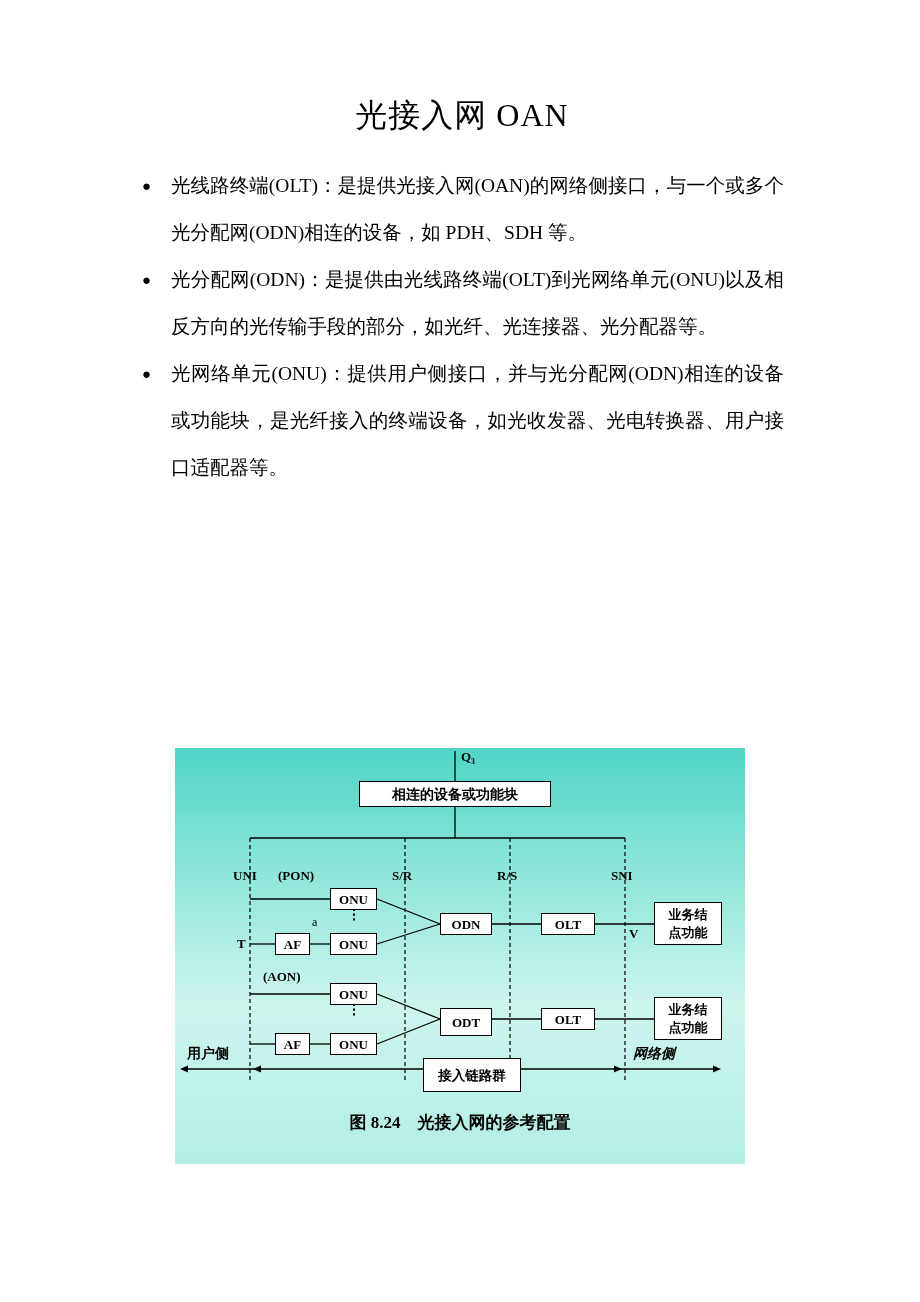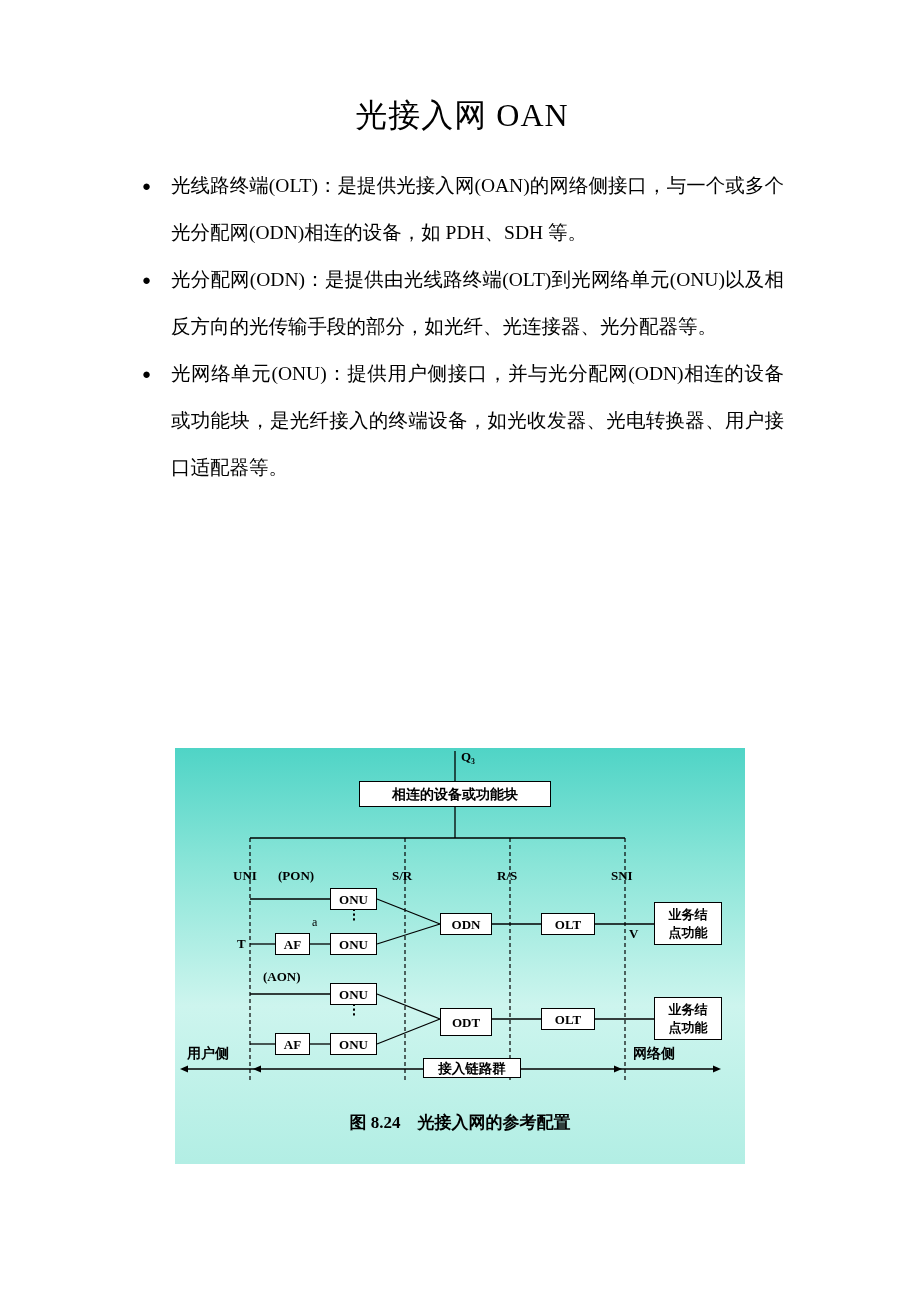--- a/index.html
+++ b/index.html
@@ -125,36 +125,36 @@
     <span class="dlabel" style="left:217px; top:120px;">S/R</span>
     <span class="dlabel" style="left:322px; top:120px;">R/S</span>
     <span class="dlabel" style="left:436px; top:120px;">SNI</span>
     <span class="dlabel" style="left:62px;  top:188px;">T</span>
     <span class="dlabel small" style="left:137px; top:167px;">a</span>
     <span class="dlabel dots" style="left:172px; top:158px;">⋮</span>
     <span class="dlabel" style="left:88px;  top:221px;">(AON)</span>
     <span class="dlabel" style="left:454px; top:178px;">V</span>
     <span class="dlabel dots" style="left:172px; top:253px;">⋮</span>
     <span class="dlabel" style="left:12px;  top:297px; font-size:14px;">用户侧</span>
-    <span class="dlabel" style="left:458px; top:297px; font-size:14px;">网络侧</span>
+    <span class="dlabel" style="left:458px; top:297px; font-size:14px;font-style:italic;">网络侧</span>
 
     <div class="dbox" style="left:184px; top:33px; width:192px; height:26px; font-size:14px;">相连的设备或功能块</div>
 
     <div class="dbox" style="left:155px; top:140px; width:47px; height:22px;">ONU</div>
     <div class="dbox" style="left:155px; top:185px; width:47px; height:22px;">ONU</div>
     <div class="dbox" style="left:100px; top:185px; width:35px; height:22px;">AF</div>
     <div class="dbox" style="left:265px; top:165px; width:52px; height:22px;">ODN</div>
     <div class="dbox" style="left:366px; top:165px; width:54px; height:22px;">OLT</div>
     <div class="dbox multiline" style="left:479px; top:154px; width:68px; height:43px;">业务结点功能</div>
 
     <div class="dbox" style="left:155px; top:235px; width:47px; height:22px;">ONU</div>
     <div class="dbox" style="left:155px; top:285px; width:47px; height:22px;">ONU</div>
     <div class="dbox" style="left:100px; top:285px; width:35px; height:22px;">AF</div>
     <div class="dbox" style="left:265px; top:260px; width:52px; height:28px;">ODT</div>
     <div class="dbox" style="left:366px; top:260px; width:54px; height:22px;">OLT</div>
     <div class="dbox multiline" style="left:479px; top:249px; width:68px; height:43px;">业务结点功能</div>
 
-    <div class="dbox" style="left:248px; top:310px; width:98px; height:20px; font-size:13.5px;">接入链路群</div>
+    <div class="dbox" style="left:248px; top:310px; width:98px; height:34px; font-size:13.5px;">接入链路群</div>
 
     <div class="caption">图 8.24　光接入网的参考配置</div>
   </div>
 
 </div>
 
 </body></html>

